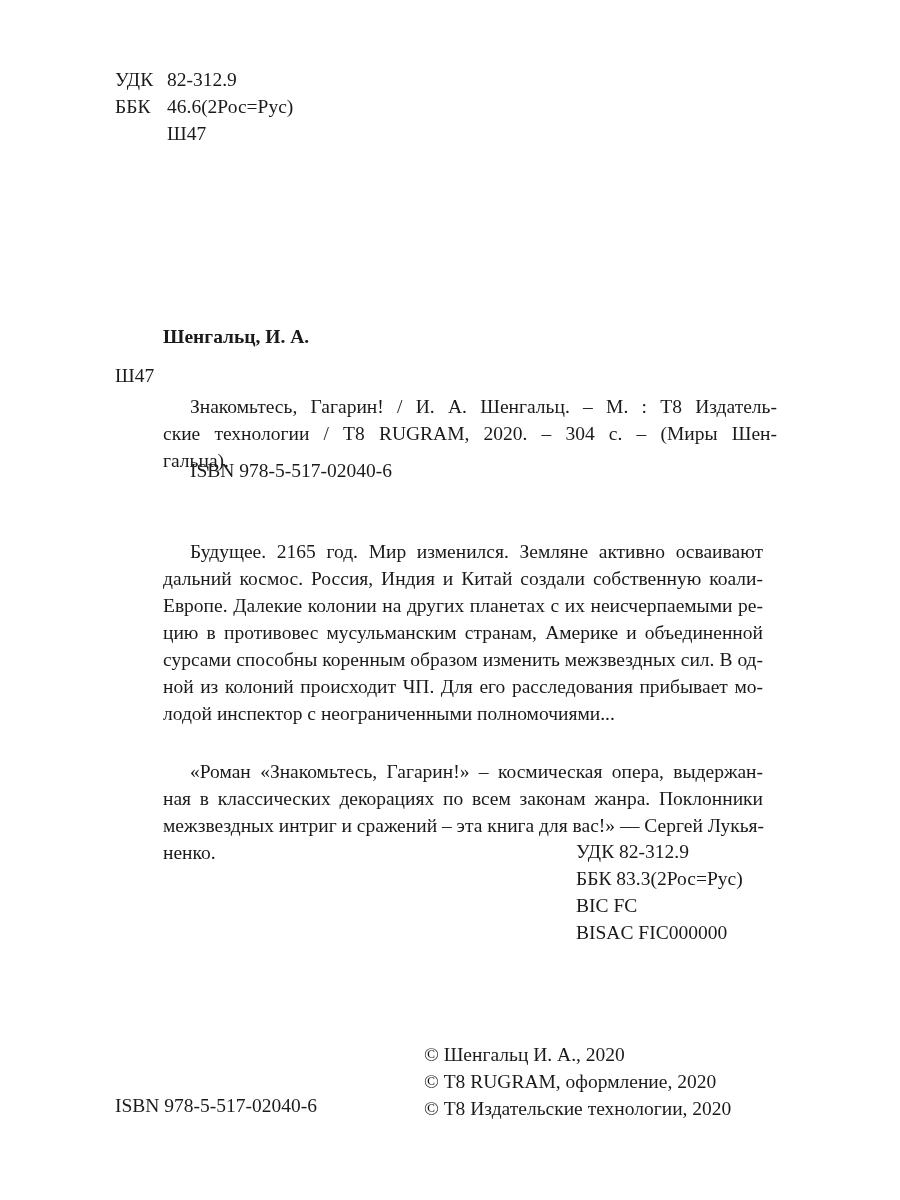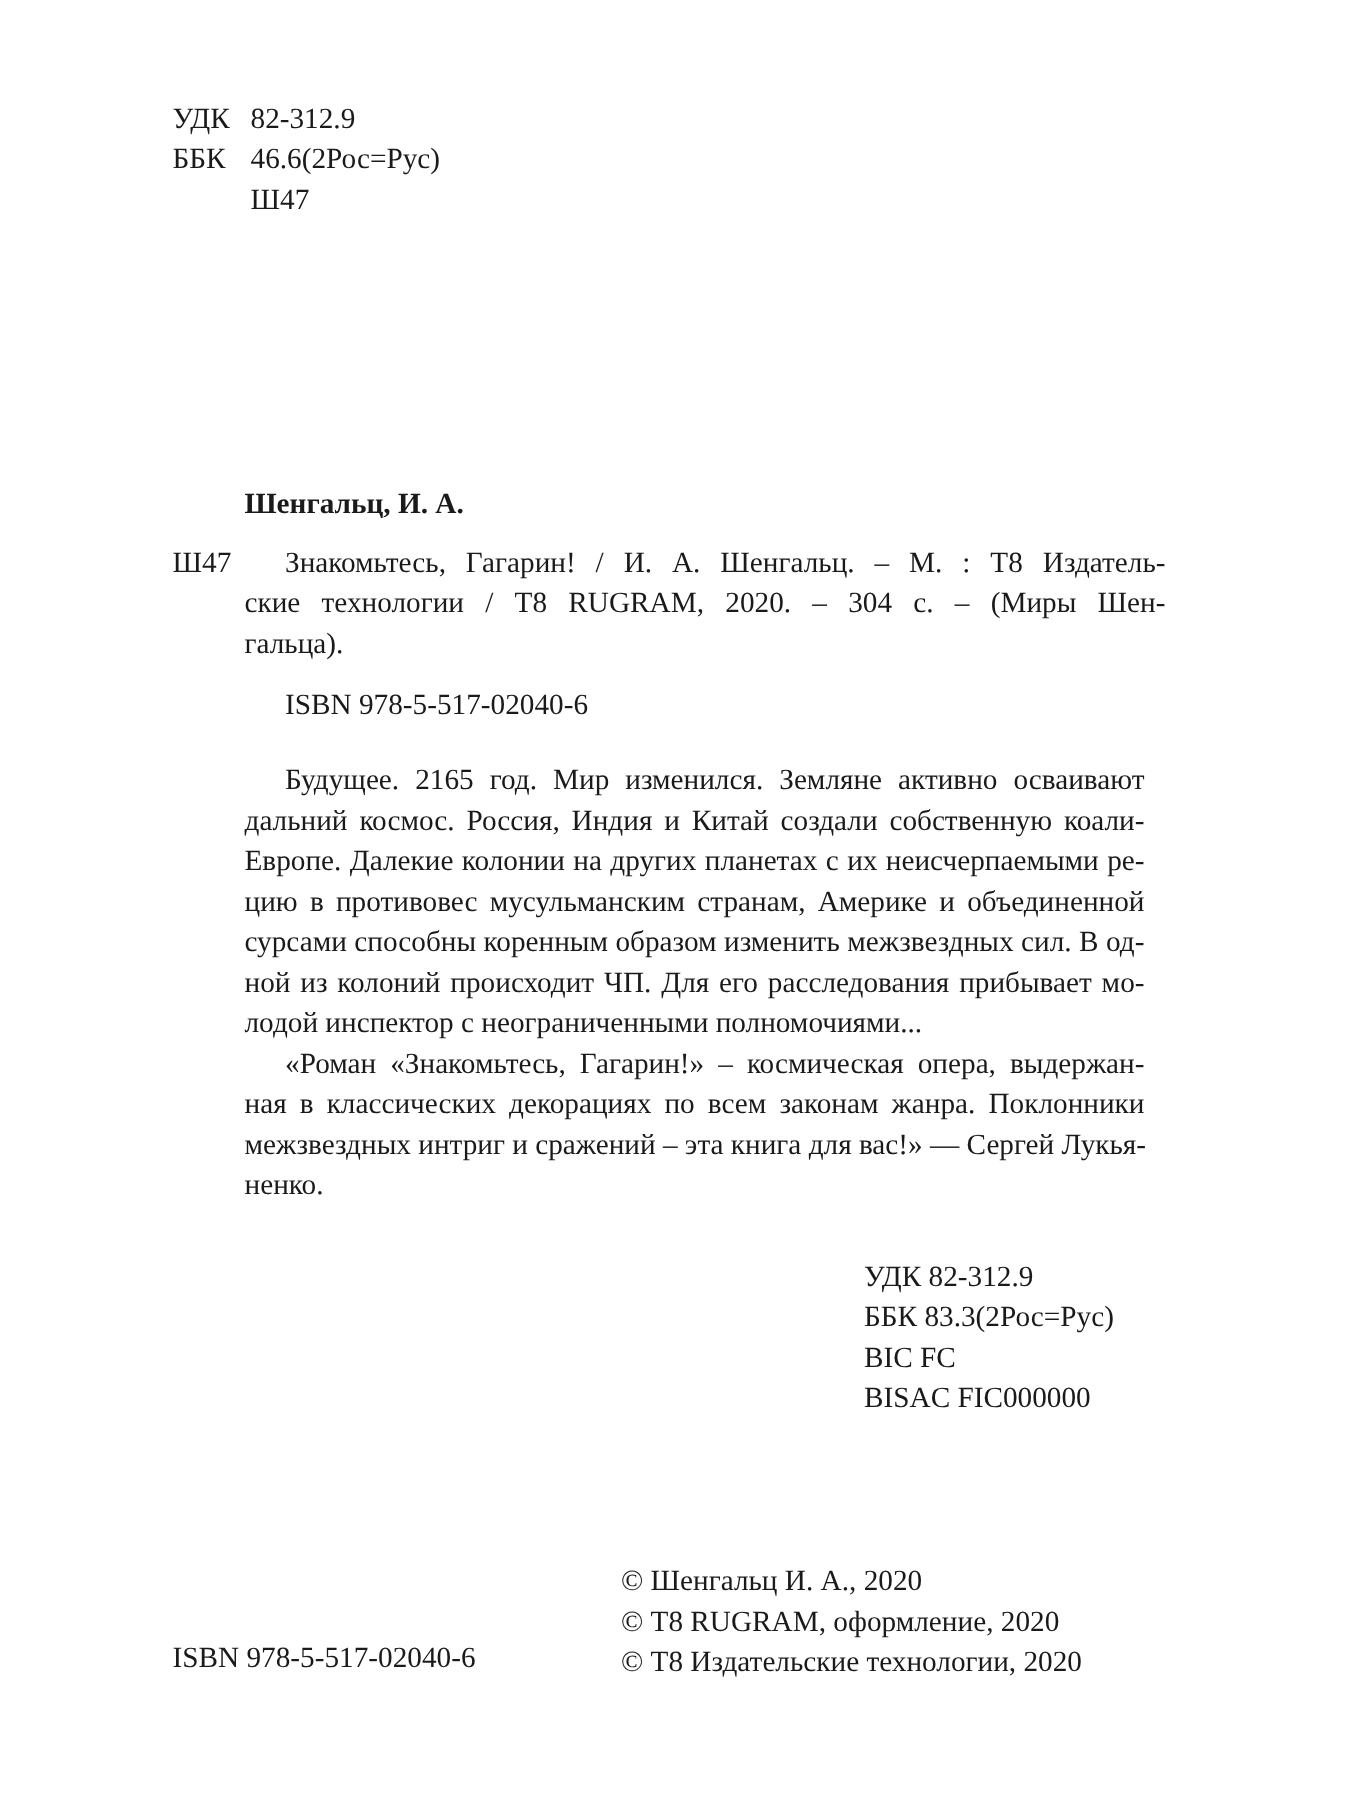--- a/index.html
+++ b/index.html
@@ -14,24 +14,24 @@
     .top-class .row { display: flex; }
     .top-class .k { width: 52px; }
     .entry-author { left: 163px; top: 323px; font-weight: bold; }
     .entry-code { left: 115px; top: 362px; }
     .entry-body { left: 163px; top: 362px; width: 614px; }
     .justify { text-align: justify; text-align-last: justify; white-space: nowrap; }
     .para-line { width: 614px; }
     .isbn-inline { left: 190px; top: 457px; }
     .annot { left: 163px; top: 507px; width: 600px; }
     .annot .para-line { width: 600px; }
-    .indent { padding-left: 27px; box-sizing: border-box; }
+    .indent { padding-left: 27px; box-sizing: border-box; margin-top: 31px; }
     .right-class { left: 576px; top: 798px; margin-top: 40px; }
     .footer-isbn { left: 115px; top: 1092px; }
-    .copyrights { left: 414px; top: 1041px; }
+    .copyrights { left: 424px; top: 1041px; }
     .last { text-align: right; text-align-last: left; }
   </style>
 </head>
 <body>
 
 <div class="abs top-class">
   <div class="line row">
     <span class="k">УДК</span>
     <span>82-312.9</span>
   </div>

